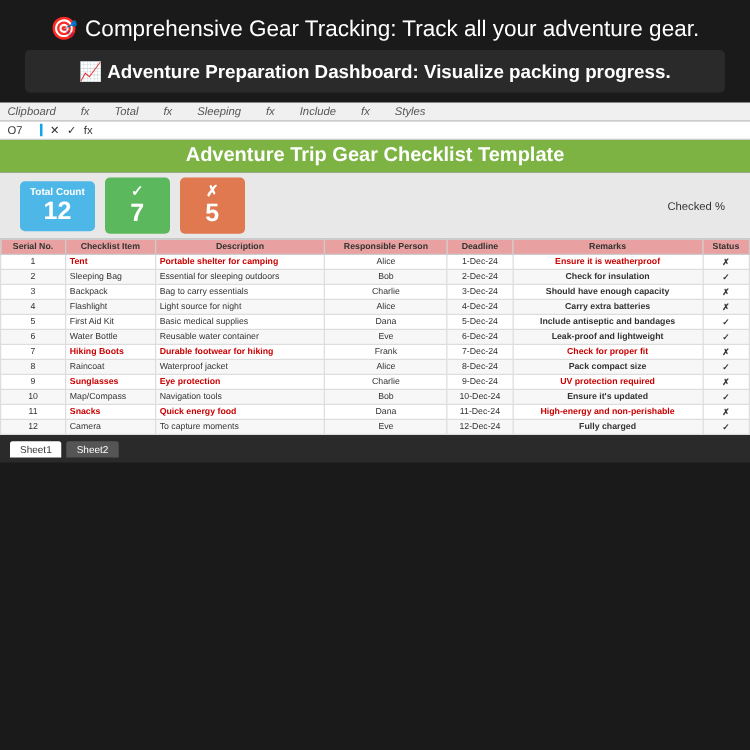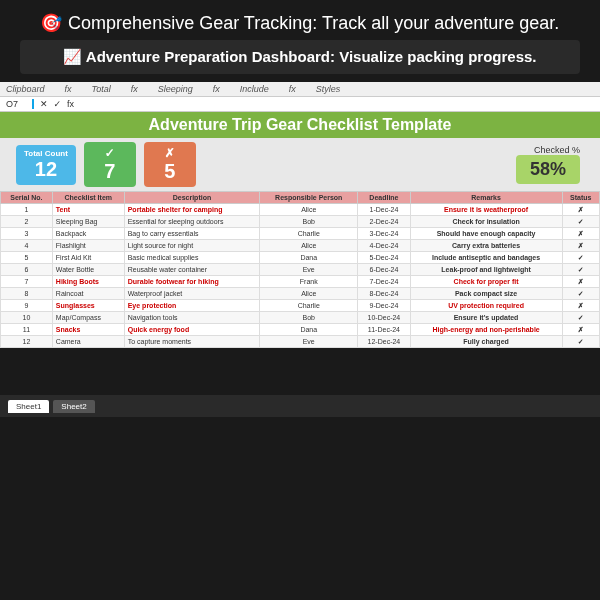--- a/index.html
+++ b/index.html
@@ -221,21 +221,20 @@
     .status-check { color: green; font-weight: bold; }
     .remarks-bold { font-weight: bold; color: #555; }
 
     .bottom-bar {
       background: #2a2a2a;
       height: 22px;
       display: flex;
       align-items: center;
       padding: 0 8px;
       gap: 4px;
-      margin-top: 47px;
     }
 
     .bottom-tab {
       background: #555;
       color: white;
       font-size: 8px;
       padding: 2px 8px;
       border-radius: 2px 2px 0 0;
     }
 
@@ -289,23 +288,20 @@
     <div class="label">✓</div>
     <div class="value">7</div>
   </div>
   <div class="unchecked-box">
     <div class="label">✗</div>
     <div class="value">5</div>
   </div>
   <div class="spacer"></div>
   <div class="checked-pct-box">
     <div class="label">Checked %</div>
-    <div class="checked-pct-bar">
-      <span class="value">58%</span>
-    </div>
   </div>
 </div>
 
 <div style="overflow-x:auto; background:white;">
   <table class="data-table">
     <thead>
       <tr>
         <th>Serial No.</th>
         <th>Checklist Item</th>
         <th>Description</th>

